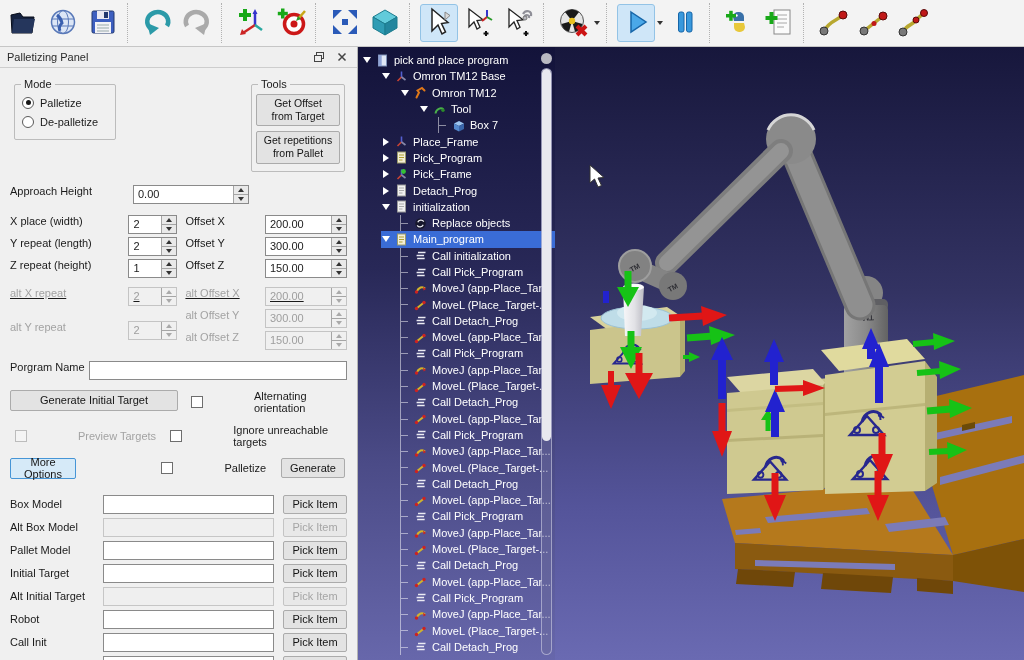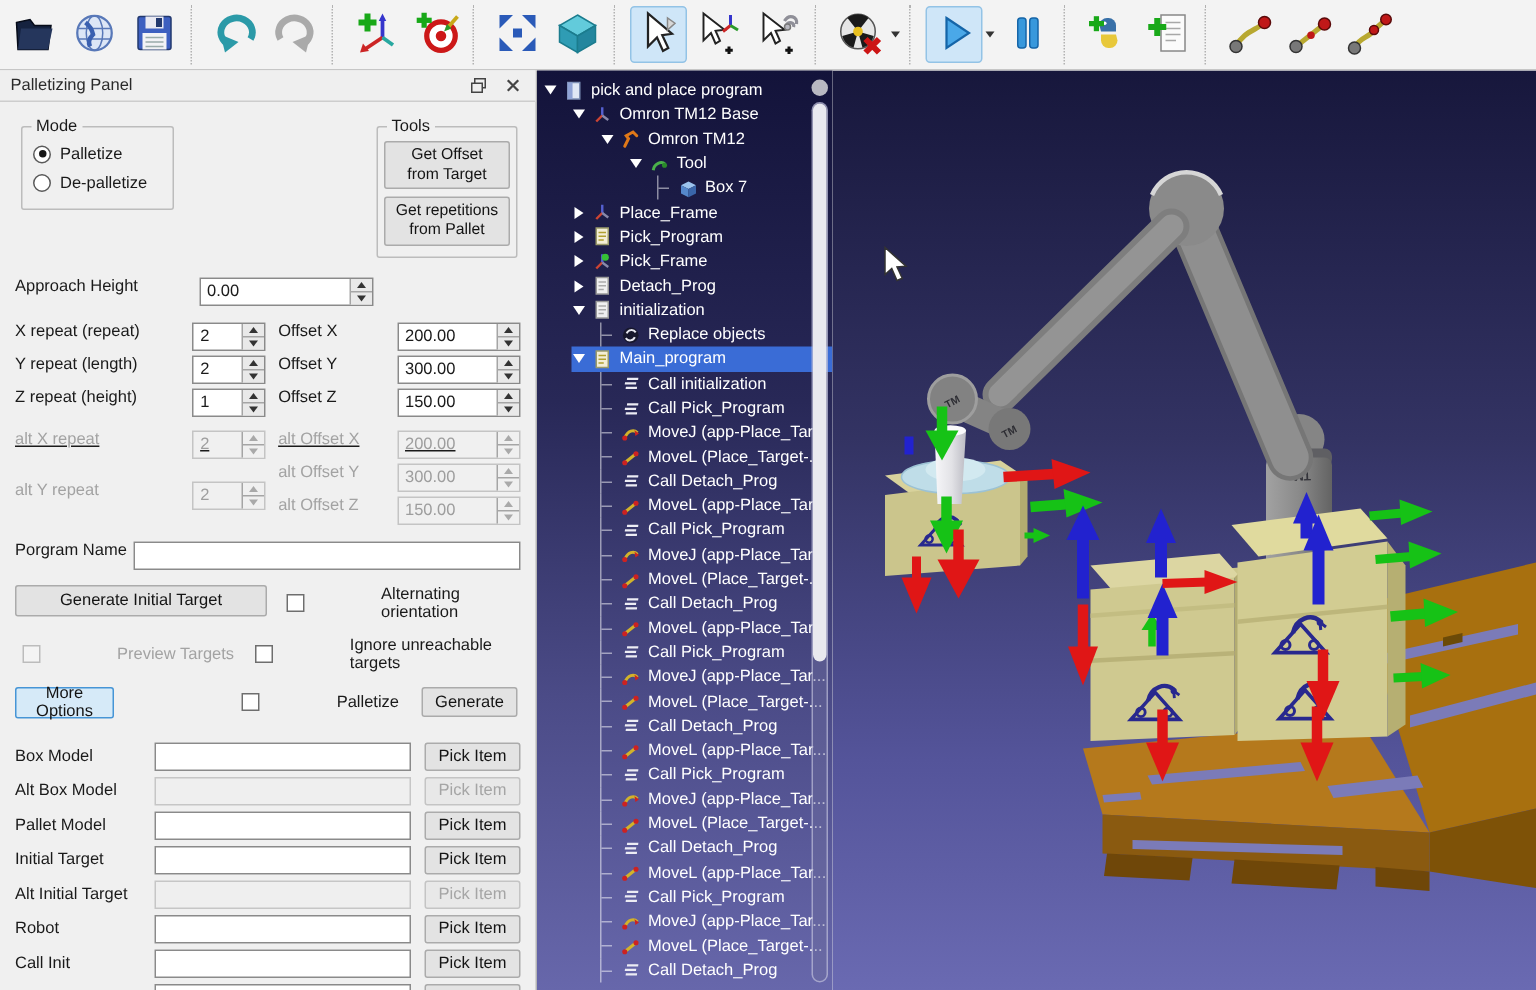--- a/index.html
+++ b/index.html
@@ -362,21 +362,21 @@
                 <div class="sbtn">
                   <span class="tri-dn"></span>
                 </div>
               </div>
           </div>
         </div>
 
         <div class="cols">
           <div class="colL" id="repeat-col">
               <div class="frow">
-                <span class="flabel">X repeat (repeat)</span>
+                <span class="flabel">X place (width)</span>
                 <div class="spin">
                   <div class="sval">2</div>
                   <div class="sbtns">
                     <div class="sbtn">
                       <span class="tri-up"></span>
                     </div>
                     <div class="sbtn">
                       <span class="tri-dn"></span>
                     </div>
                   </div>

